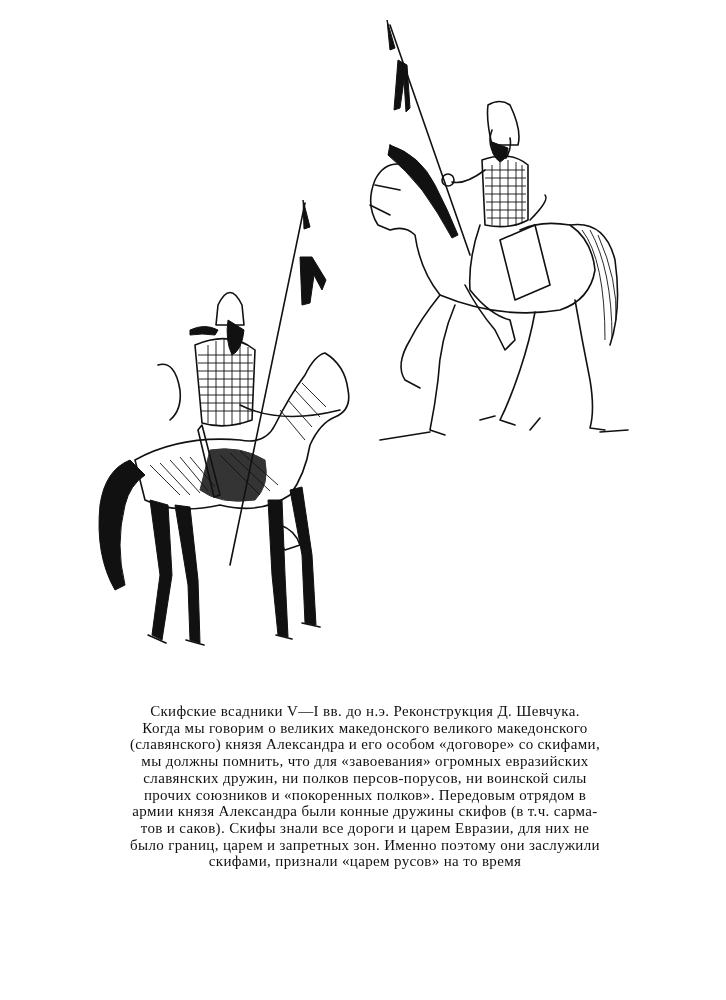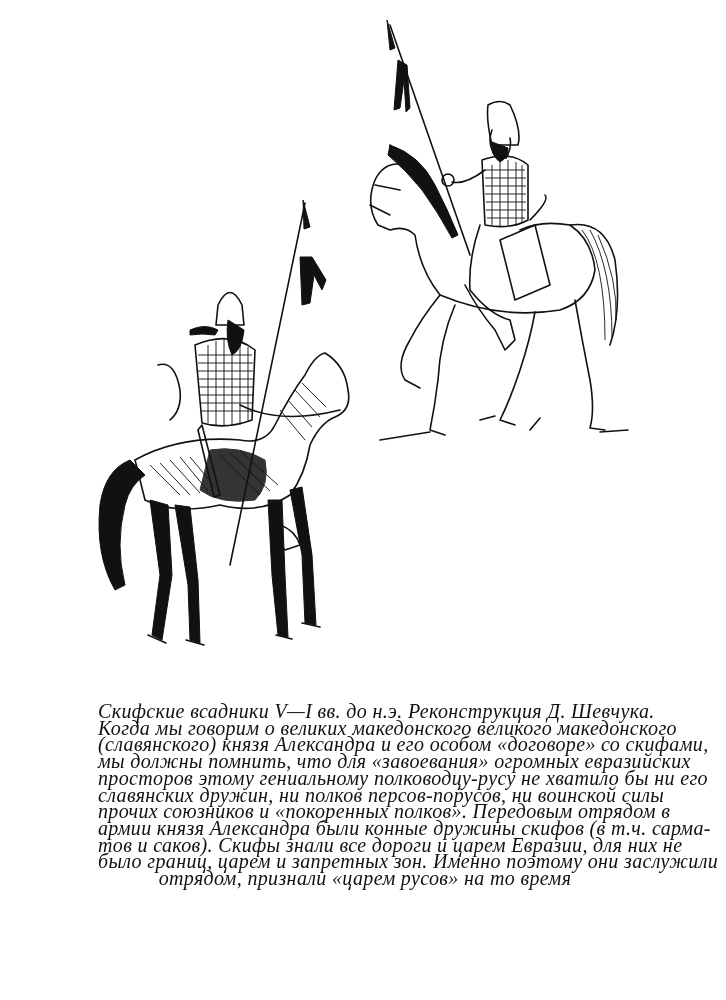--- a/index.html
+++ b/index.html
@@ -1,21 +1,21 @@
 <!DOCTYPE html>
 <html><head>
 <meta charset="utf-8">
 <style>
   html, body { margin: 0; padding: 0; background: #ffffff; }
   body { width: 726px; height: 1000px; position: relative; overflow: hidden; font-family: "DejaVu Serif", serif; color: #111; }
   .page { position: absolute; left: 0; top: 0; width: 726px; height: 1000px; background: #fff; }
   .illustration { position: absolute; }
   #rider-right { left: 360px; top: 20px; width: 270px; height: 430px; }
   #rider-left { left: 90px; top: 195px; width: 270px; height: 480px; }
-  .caption { position: absolute; left: 98px; top: 703px; width: 534px; text-align: center; font-family: "Liberation Serif", serif; font-style: italic; font-size: 20px; line-height: 16.7px; letter-spacing: 0.35px; color: #111; }
+  .caption { position: absolute; left: 98px; top: 703px; width: 534px; text-align: center; font-family: "Liberation Serif", serif; font-size: 15px; line-height: 16.7px; letter-spacing: 0.35px; color: #111; }
   .caption .line { display: block; white-space: nowrap; }
   .caption .title { font-weight: normal; }
   svg { display: block; }
   svg .ink { stroke: #111; fill: none; stroke-width: 1.6; stroke-linecap: round; stroke-linejoin: round; }
   svg .fill { fill: #111; stroke: #111; stroke-width: 1; }
   svg .hatch { stroke: #111; stroke-width: 0.9; fill: none; }
 </style>
 </head>
 <body>
 
@@ -113,22 +113,21 @@
 
       <path class="ink" d="M150 210 Q190 230 250 215"></path>
     </svg>
   </div>
 
   <div class="caption">
     <span class="line title">Скифские всадники V—I вв. до н.э. Реконструкция Д. Шевчука.</span>
     <span class="line">Когда мы говорим о великих македонского великого македонского</span>
     <span class="line">(славянского) князя Александра и его особом «договоре» со скифами,</span>
     <span class="line">мы должны помнить, что для «завоевания» огромных евразийских</span>
-    <span class="line">просторов этому гениальному полководцу-русу не хватило бы ни его</span>
     <span class="line">славянских дружин, ни полков персов-порусов, ни воинской силы</span>
     <span class="line">прочих союзников и «покоренных полков». Передовым отрядом в</span>
     <span class="line">армии князя Александра были конные дружины скифов (в т.ч. сарма-</span>
     <span class="line">тов и саков). Скифы знали все дороги и царем Евразии, для них не</span>
     <span class="line">было границ, царем и запретных зон. Именно поэтому они заслужили</span>
-    <span class="line">отрядом, признали «царем русов» на то время</span>
+    <span class="line">скифами, признали «царем русов» на то время</span>
   </div>
 
 </div>
 
 </body></html>

